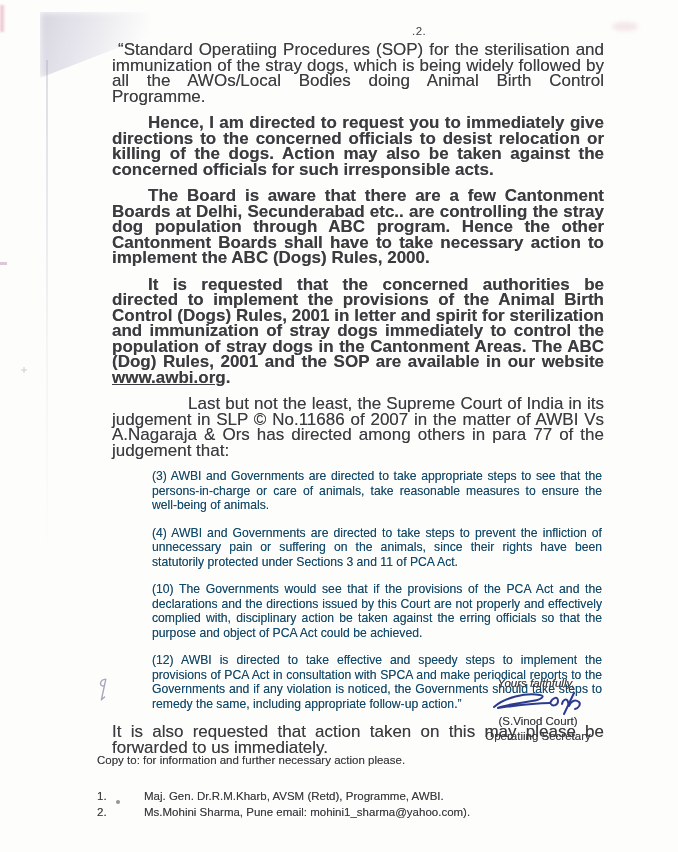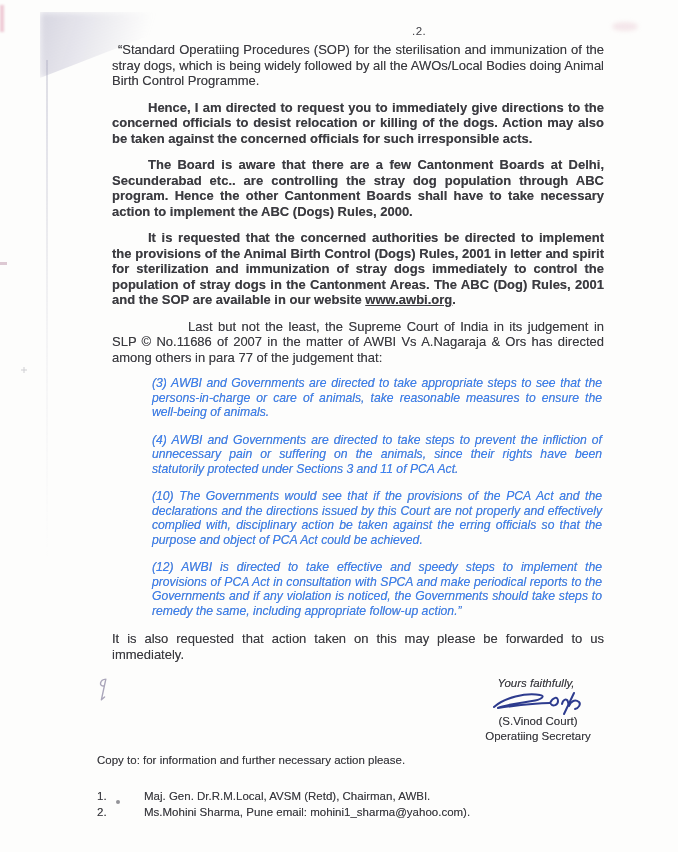--- a/index.html
+++ b/index.html
@@ -51,34 +51,33 @@
   
   .page-number{
     position:absolute;left:412px;top:25px;width:40px;
     font-size:11.5px;letter-spacing:.5px;color:#3f3f45;
   }
   .content{
     position:absolute;left:112px;top:42px;width:492px;
   }
   .content p{
     margin:0 0 11px 0;
-    font-size:13px;line-height:15.5px;
+    font-size:17px;line-height:15.5px;
     text-align:justify;
     text-shadow:0 0 .4px rgba(55,55,60,.55);
   }
   .indent-sm{text-indent:6px;}
   .indent-md{text-indent:36px;font-weight:bold;}
   .indent-lg{text-indent:76px;}
   .weblink{text-decoration:underline;}
   .quote{
     margin:0 2px 13px 40px;width:450px;
-    font-style:italic;
     font-size:12.2px;line-height:14.5px;
     text-align:justify;
-    color:#3b82f6;
+    color:#0c4a6e;
     text-shadow:0 0 .4px rgba(48,48,54,.5);
   }
   .closing{margin-top:2px;}
   
   .sig-block{
     position:absolute;right:62px;top:676px;width:156px;
     font-size:11.5px;line-height:15.5px;color:#3b3b40;
     text-align:center;
     text-shadow:0 0 .4px rgba(55,55,60,.55);
   }
@@ -140,21 +139,21 @@
       </g>
     </svg>
     <div>(S.Vinod Court)</div>
     <div>Operatiing Secretary</div>
   </div>
 
   <div class="copy-block">
     <p class="copy-heading">Copy to: for information and further necessary action please.</p>
     <div class="copy-row">
       <span class="copy-num">1.</span>
-      <span>Maj. Gen. Dr.R.M.Local, AVSM (Retd), Chairman, AWBI.</span>
+      <span>Maj. Gen. Dr.R.M.Kharb, AVSM (Retd), Programme, AWBI.</span>
     </div>
     <div class="copy-row">
       <span class="copy-num">2.</span>
       <span>Ms.Mohini Sharma, Pune email: mohini1_sharma@yahoo.com).</span>
     </div>
   </div>
 
 </div>
 
 </body></html>

